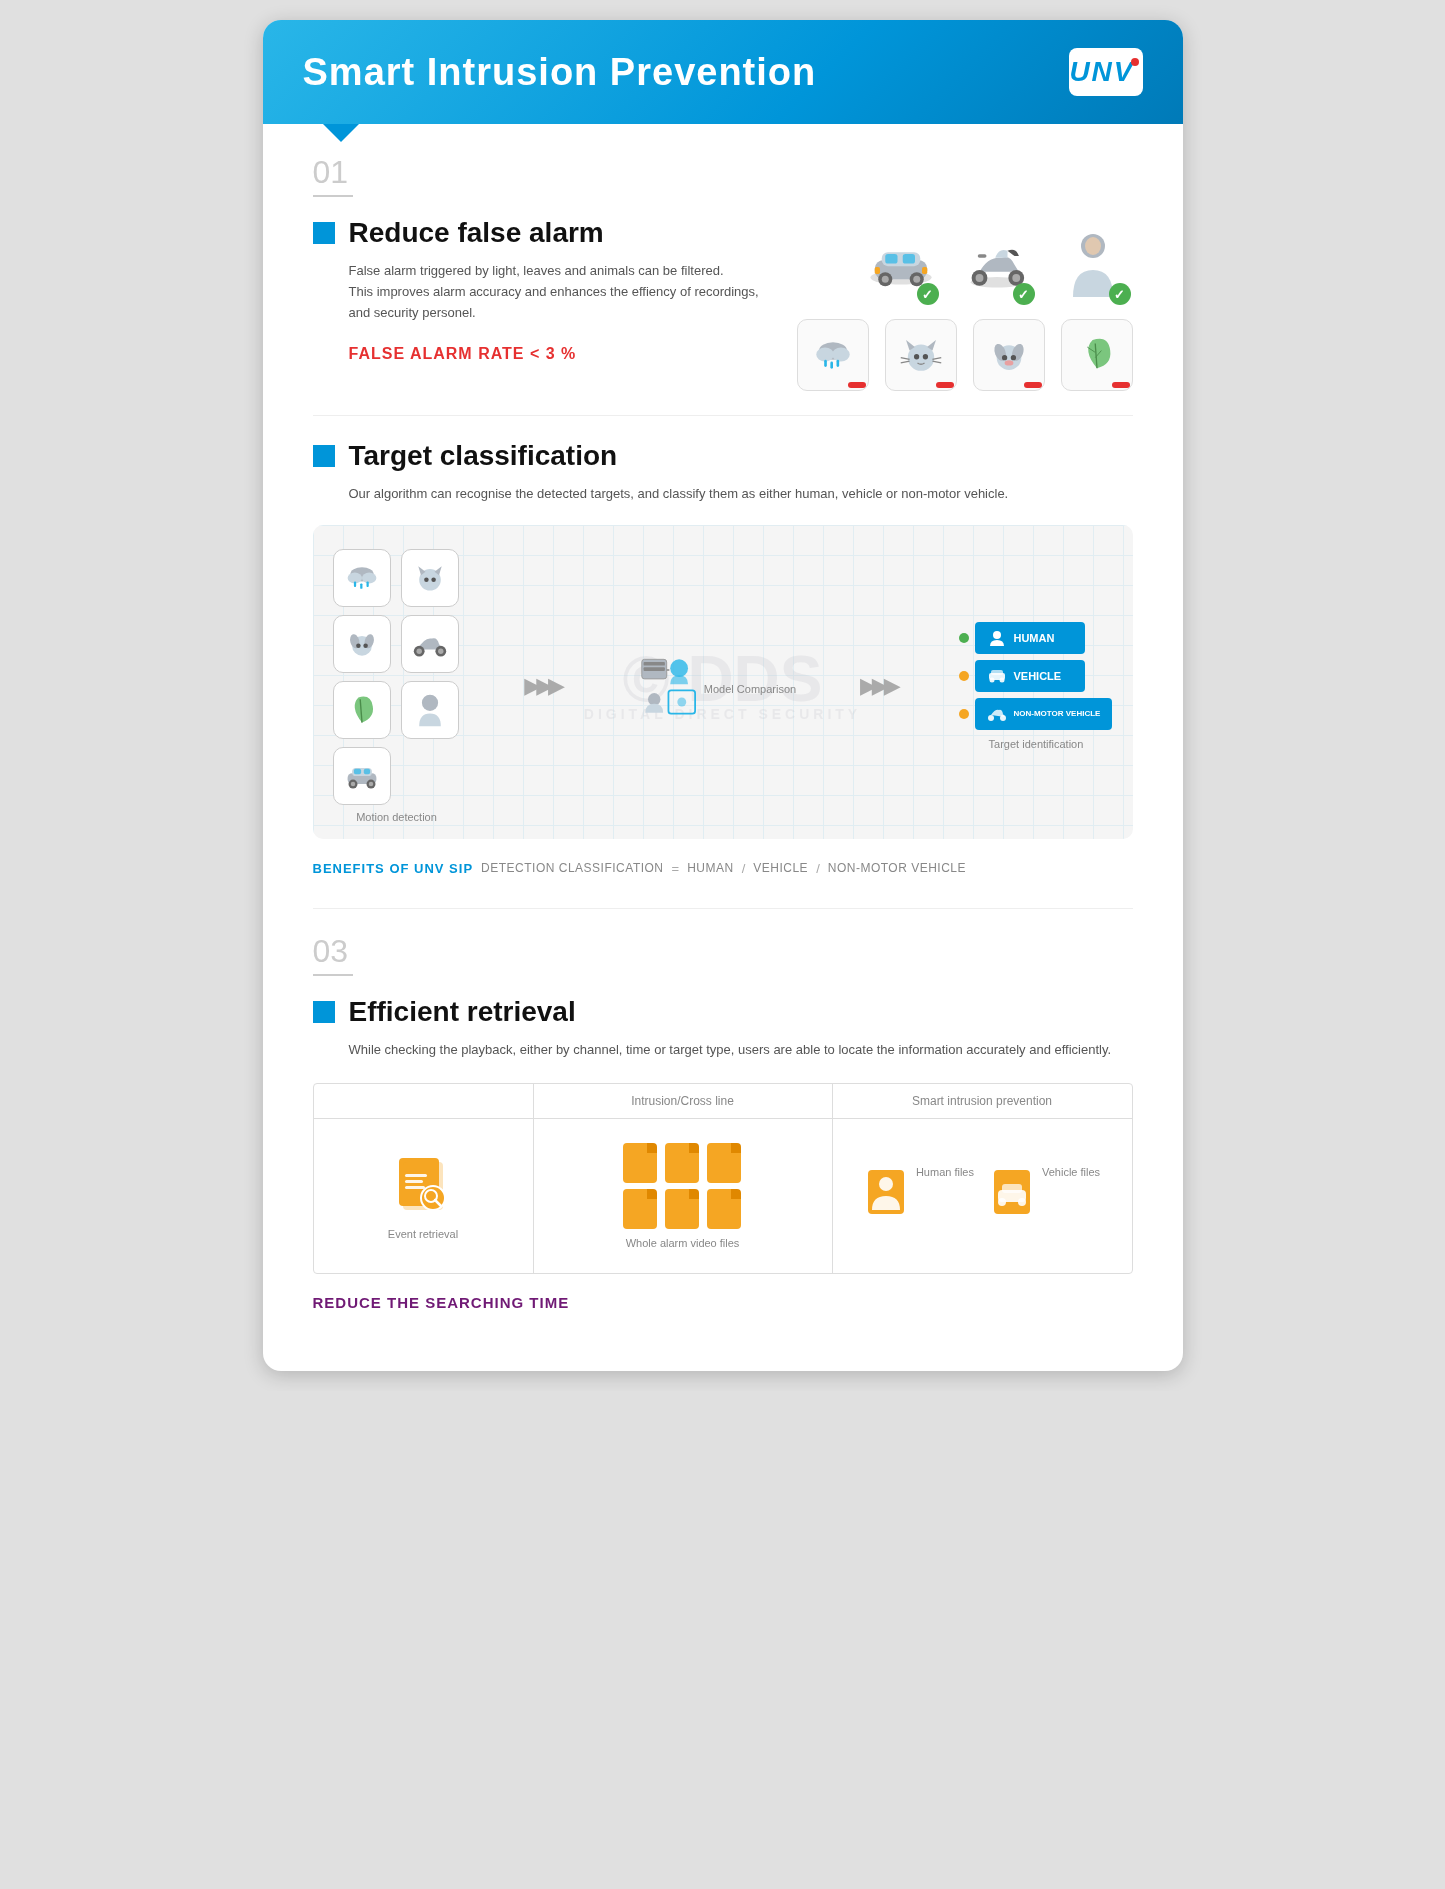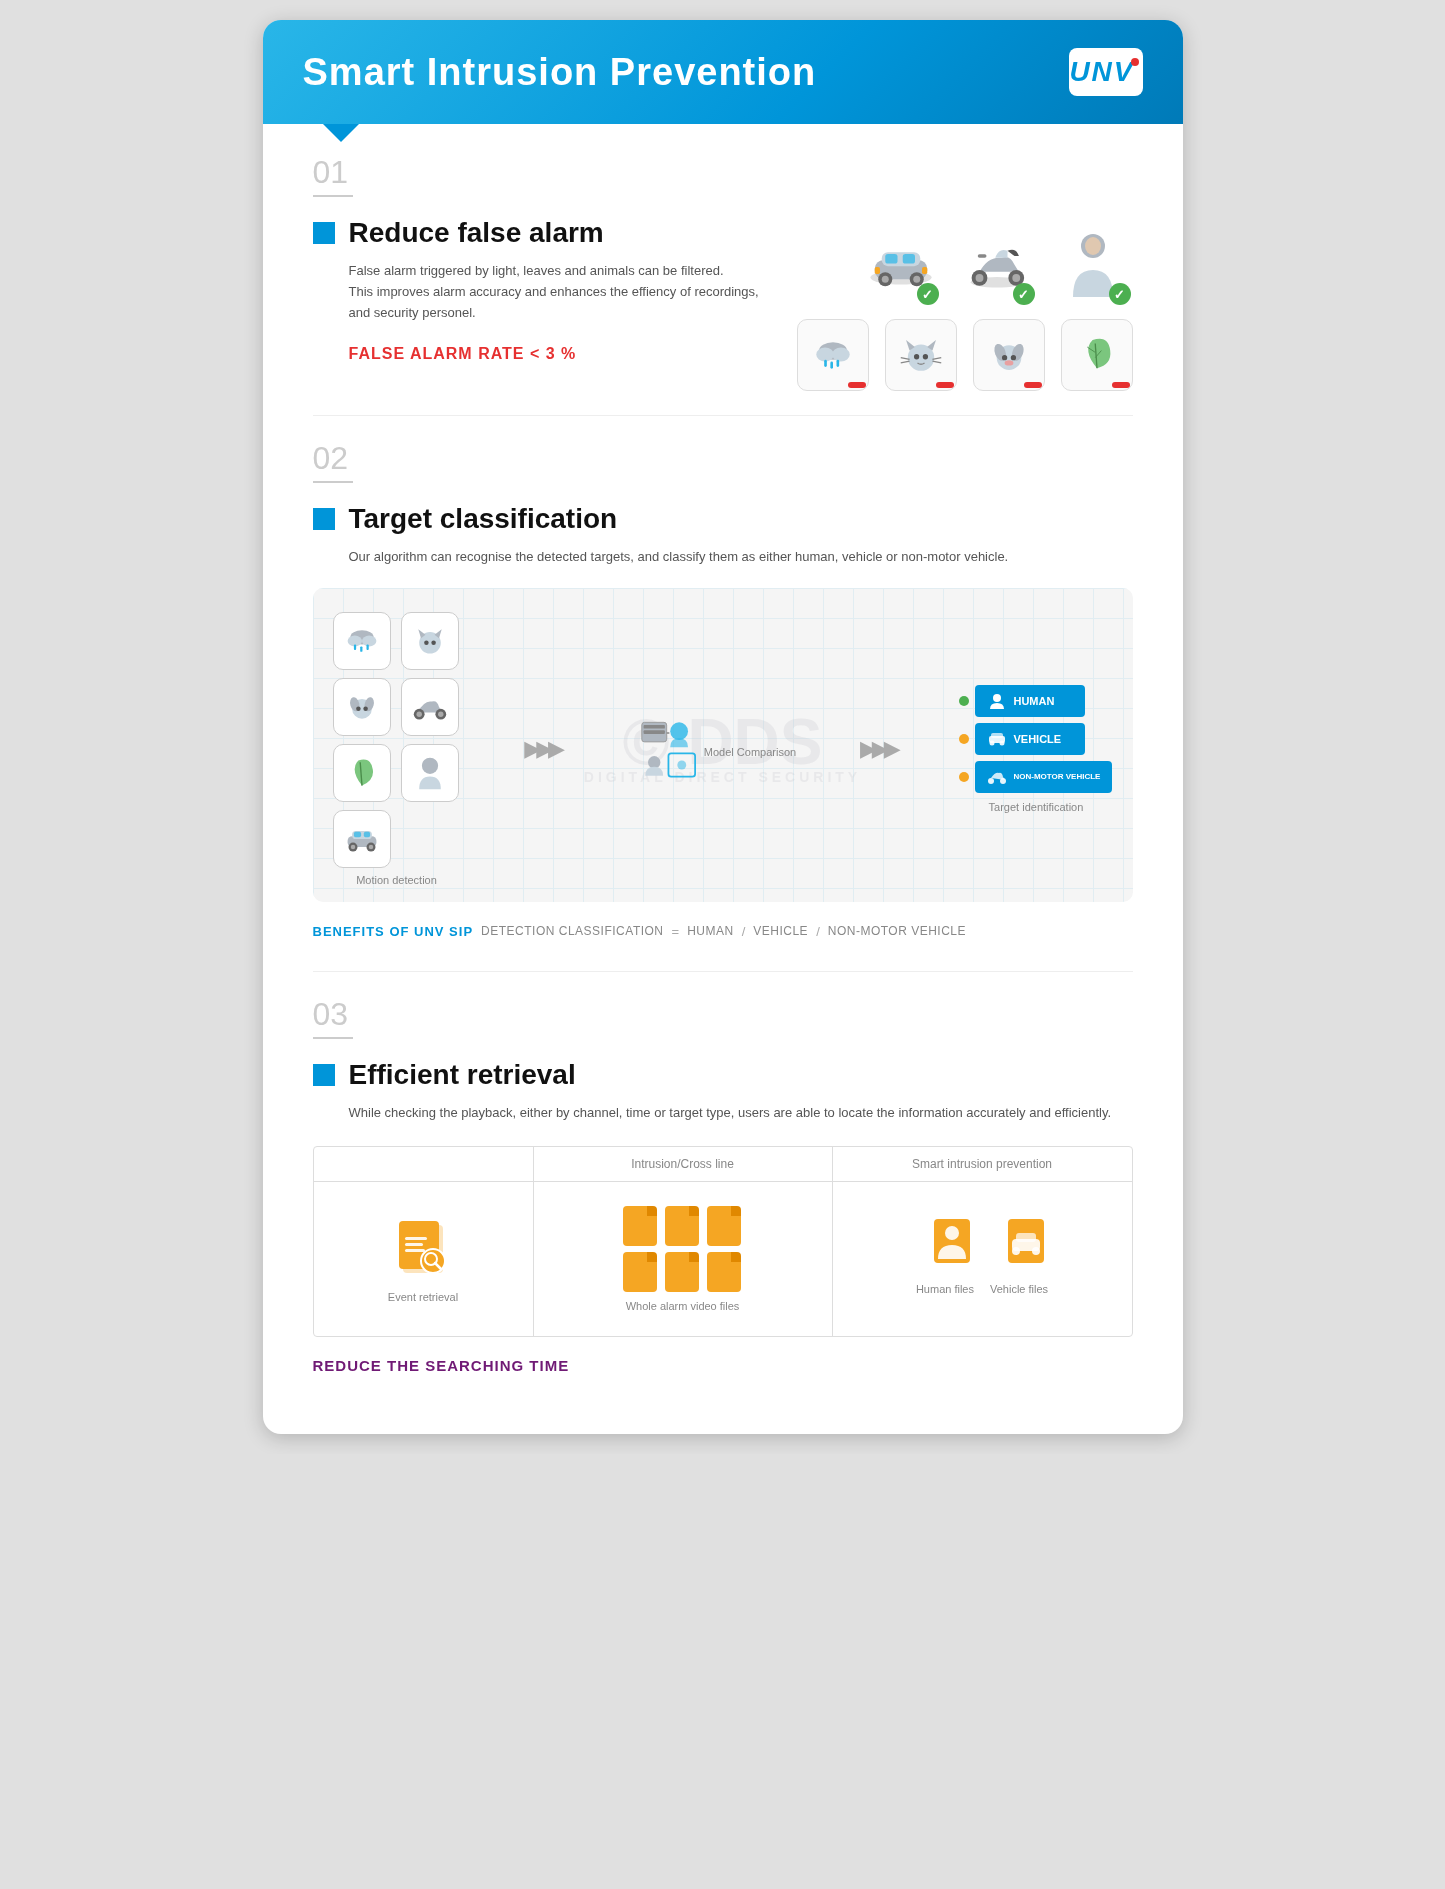--- a/index.html
+++ b/index.html
@@ -411,23 +411,23 @@
       background: #e08800;
       border-radius: 0 4px 0 0;
     }
     .file-icons-2col {
       display: flex;
       gap: 16px;
       margin-bottom: 8px;
     }
     .file-with-label {
       display: flex;
-      flex-direction: column;
-      align-items: flex-end;
-      gap: 16px;
+      flex-direction: row;
+      align-items: flex-start;
+      gap: 8px;
     }
     .cell-label {
       font-size: 11px;
       color: #888;
       text-align: center;
     }
     .reduce-time {
       color: #701a75;
       font-size: 15px;
       font-weight: 700;
@@ -579,24 +579,20 @@
               <line x1="23" y1="28" x2="30" y2="20" stroke="#4a8c4a" stroke-width="1"></line>
             </svg>
             <div class="x-badge"></div>
           </div>
         </div>
       </div>
     </div>
 
     <div class="section-divider"></div>
 
-    <div>
-      <div class="section-number">02</div>
-      <div class="section-number-line"></div>
-    </div>
 
     <div class="section-title-row">
       <div class="blue-square"></div>
       <h2 class="section-title">Target classification</h2>
     </div>
     <p class="section-2-desc">Our algorithm can recognise the detected targets, and classify them as either human, vehicle or non-motor vehicle.</p>
 
     <div class="classification-diagram">
       <div class="grid-bg"></div>
       <div class="watermark">

